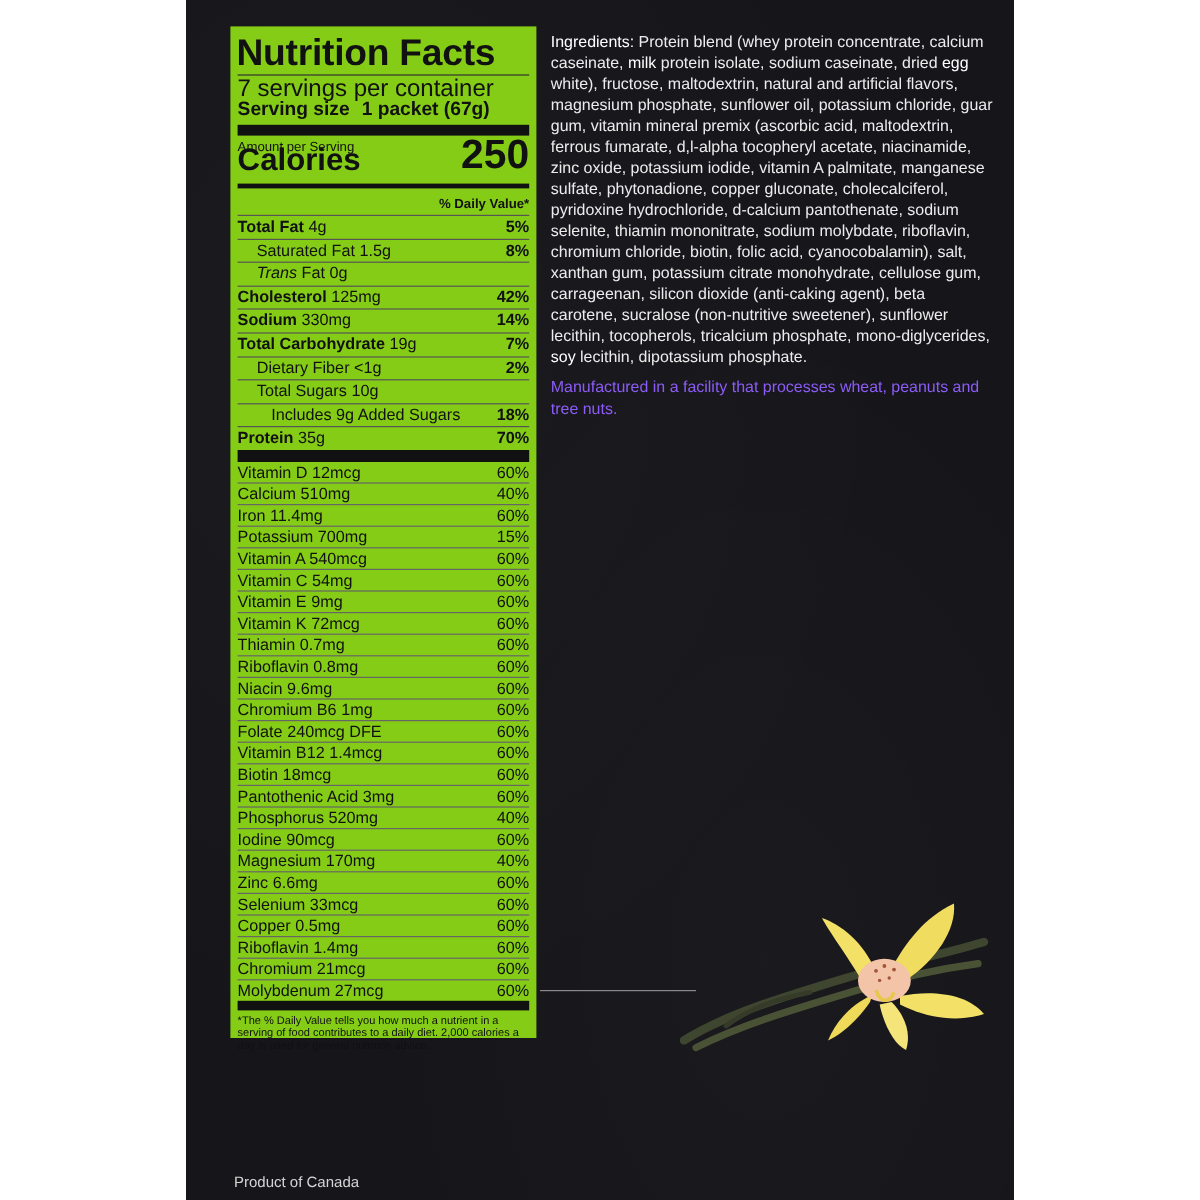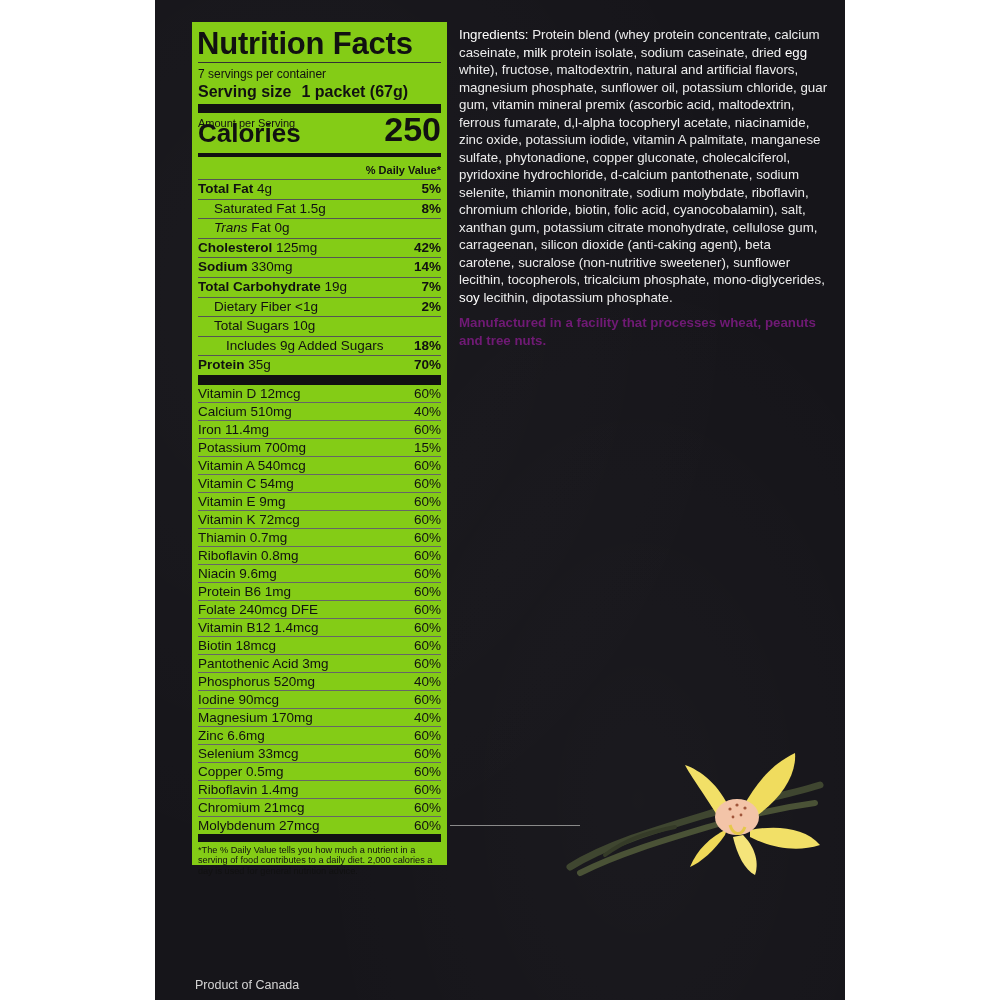--- a/index.html
+++ b/index.html
@@ -14,21 +14,21 @@
         radial-gradient(ellipse at 70% 80%, rgba(255,255,255,0.02), transparent 50%);
     }
 
     
     .nf {
       position: absolute; left: 192px; top: 22px; width: 255px; height: 843px;
       background: #84cc16; color: #111; padding: 4px 6px 0 6px;
     }
     .nf-title { font-weight: 700; font-size: 31px; letter-spacing: -0.2px; line-height: 36px; margin-left: -1px; white-space: nowrap; }
     .rule-thin { border-top: 1px solid #333; }
-    .nf-servings { font-size: 12px; line-height: 17px; padding-top: 3px; }
+    .nf-servings { font-size: 20px; line-height: 17px; padding-top: 3px; }
     .nf-size { font-size: 16px; line-height: 18px; font-weight: 700; display: flex; }
     .nf-size .lbl { margin-right: 10px; }
     .bar-thick { height: 9px; background: #111; margin-top: 3px; }
     .bar-med { height: 4px; background: #111; }
     .nf-aps { font-size: 11px; font-weight: 400; line-height: 12px; padding-top: 4px; }
     .nf-cal-row { display: flex; justify-content: space-between; align-items: flex-start; height: 28px; margin-top: -10px; }
     .nf-cal-label { font-size: 26px; font-weight: 700; line-height: 28px; }
     .nf-cal-value { font-size: 34px; font-weight: 700; line-height: 32px; margin-top: -6px; }
     .nf-dv { font-size: 11px; font-weight: 700; text-align: right; line-height: 14px; padding: 6px 0 2px 0; border-top: 0; }
     .row { display: flex; justify-content: space-between; font-size: 13.5px; line-height: 18.6px; border-top: 1px solid #555; white-space: nowrap; }
@@ -42,21 +42,21 @@
     .vrow:last-child { border-bottom: 0; }
     .bar-bottom { height: 8px; background: #111; }
     .nf-foot { font-size: 9.2px; line-height: 10.5px; padding-top: 3px; }
 
     
     .ing {
       position: absolute; left: 459px; top: 26px; width: 370px;
       color: #ececec; font-size: 13.3px; line-height: 17.5px;
     }
     .ing b { font-weight: 400; color: #ffffff; text-align: right; }
-    .mfg { margin-top: 8px; font-weight: 700; color: #701a75; font-size: 13.3px; line-height: 17.5px; }
+    .mfg { margin-top: 8px; font-weight: 400; color: #8b5cf6; font-size: 13.3px; line-height: 17.5px; }
 
     .origin {
       position: absolute; left: 195px; top: 978px; color: #d4d4d4; font-size: 12.5px;
     }
 
     .guide-line {
       position: absolute; left: 450px; top: 825px; width: 130px; height: 1px; background: #8a8a8a;
     }
 
     .vanilla { position: absolute; left: 565px; top: 745px; width: 265px; height: 140px; }
@@ -167,21 +167,21 @@
       </div>
       <div class="vrow">
         <span>Riboflavin 0.8mg</span>
         <span>60%</span>
       </div>
       <div class="vrow">
         <span>Niacin 9.6mg</span>
         <span>60%</span>
       </div>
       <div class="vrow">
-        <span>Protein B6 1mg</span>
+        <span>Chromium B6 1mg</span>
         <span>60%</span>
       </div>
       <div class="vrow">
         <span>Folate 240mcg DFE</span>
         <span>60%</span>
       </div>
       <div class="vrow">
         <span>Vitamin B12 1.4mcg</span>
         <span>60%</span>
       </div>

